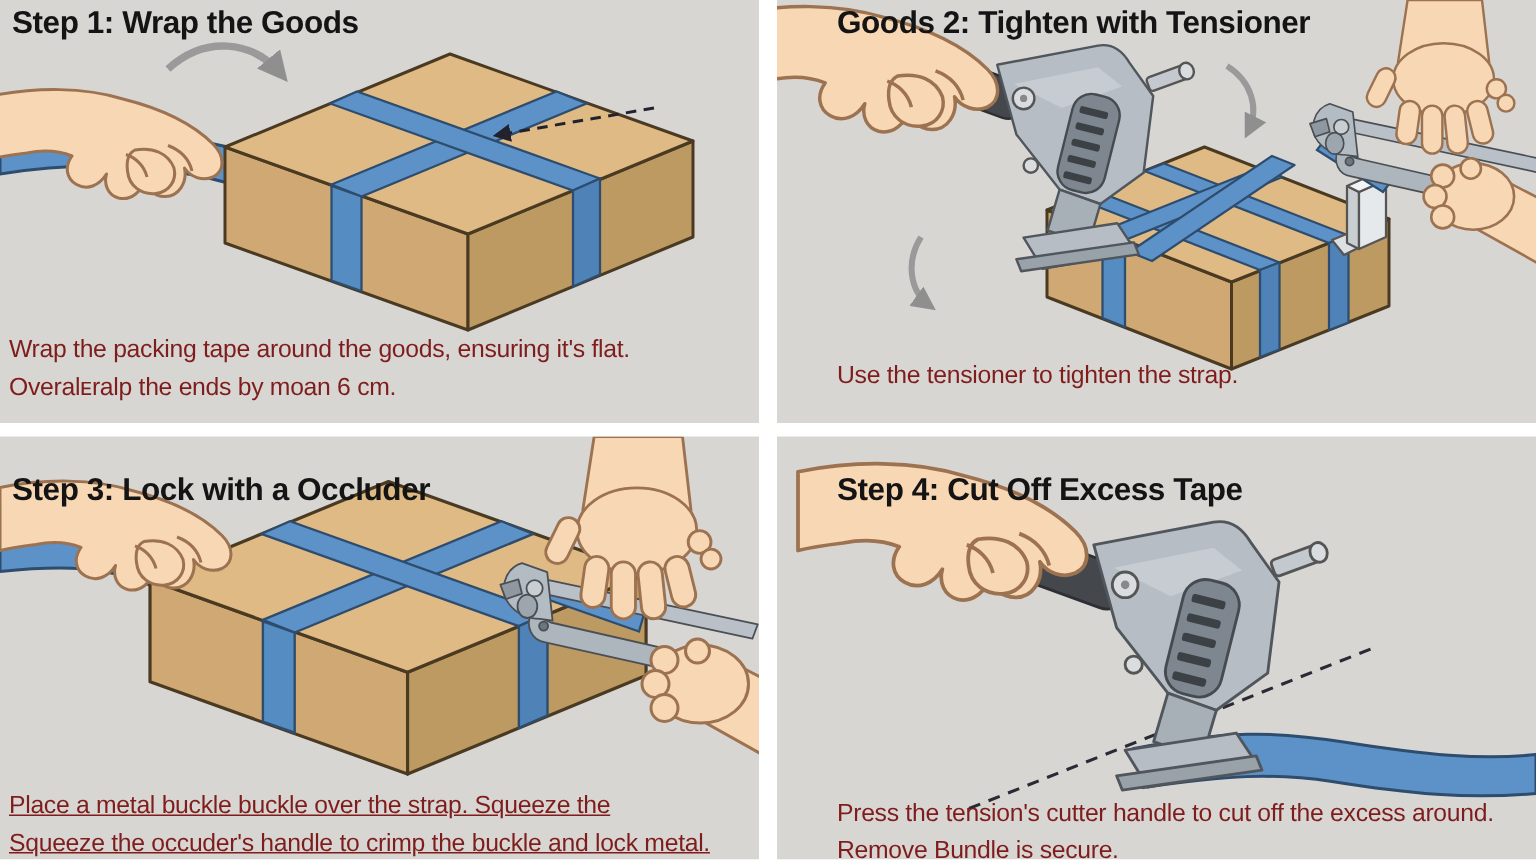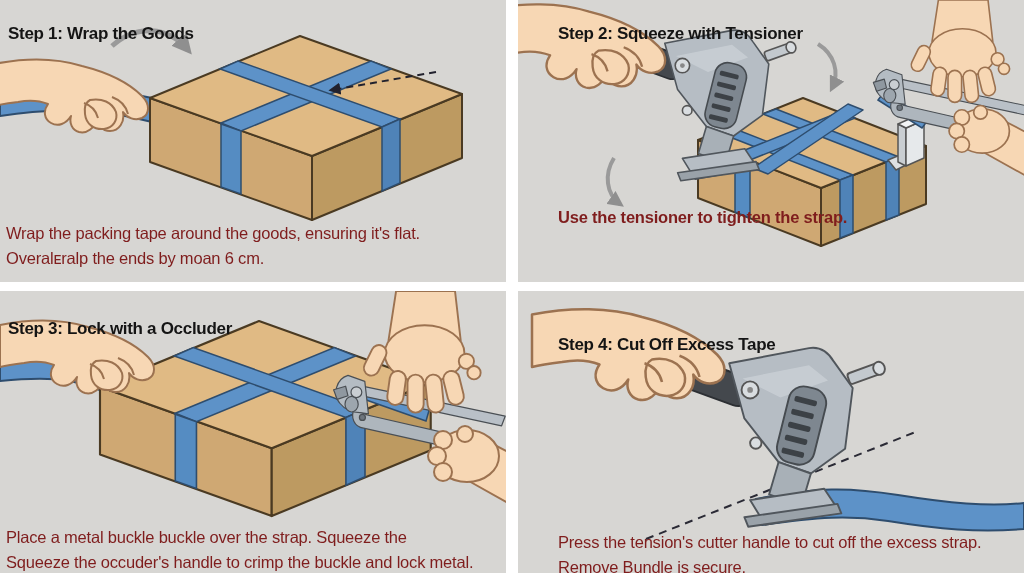--- a/index.html
+++ b/index.html
@@ -9,37 +9,36 @@
     grid-template-columns:506px 506px;
     grid-template-rows:282px 282px;
     column-gap:12px; row-gap:9px;
     width:1024px; height:573px; background:#ffffff;
   }
   .panel { position:relative; background:#d7d6d3; overflow:hidden; }
   .illu { position:absolute; left:0; top:0; }
   .title {
     position:absolute;
     font-family:"Liberation Sans","DejaVu Sans",sans-serif;
-    font-weight:bold; font-size:17px; color:#141414; letter-spacing:-0.3px;
+    font-weight:bold; font-size:21px; color:#141414; letter-spacing:-0.3px;
     white-space:nowrap;
-    margin-top:20px;
   }
   .caption {
     position:absolute;
     font-family:"Liberation Sans","DejaVu Sans",sans-serif;
     font-size:16.5px; line-height:1.5; color:#7f1d1d; letter-spacing:-0.2px;
     white-space:nowrap;
   }
   .p1 .title { left:8px;  top:4px; }
   .p2 .title { left:40px; top:4px; }
-  .p3 .title { left:8px;  top:8px;text-align:center; }
+  .p3 .title { left:8px;  top:24px;text-align:center; }
   .p4 .title { left:40px; top:24px; }
   .p1 .caption { left:6px;  top:221px; }
-  .p2 .caption { left:40px; top:205px;font-weight:bold; }
-  .p3 .caption { left:6px;  top:234px; }
+  .p2 .caption { left:40px; top:238px; }
+  .p3 .caption { left:6px;  top:234px;text-decoration:underline; }
   .p4 .caption { left:40px; top:239px; }
 </style>
 </head>
 <body>
 
 <svg width="0" height="0" style="position:absolute" aria-hidden="true">
   <defs>
     <marker id="arrG" viewBox="0 0 10 10" refX="7" refY="5" markerWidth="4" markerHeight="4" orient="auto-start-reverse">
       <path d="M0,0 L10,5 L0,10 Z" fill="#8f8f8f"></path>
     </marker>
@@ -170,21 +169,21 @@
       <use href="#handPull" transform="translate(-30,-16) scale(1.15)"></use>
 
       <polygon points="360,100 404,128 410,120 366,92" fill="#5d92c8" stroke="#2e4d6e" stroke-width="1.5"></polygon>
       <use href="#crimper" transform="translate(352,56) scale(0.55)"></use>
       <use href="#handTop" transform="translate(390,0) scale(0.8)"></use>
       <use href="#handRight" transform="translate(420,80) scale(0.85)"></use>
 
       <path d="M300,44 C316,54 322,72 314,88" fill="none" stroke="#9a9a9a" stroke-width="4" marker-end="url(#arrG)"></path>
       <path d="M96,158 C86,174 88,194 102,204" fill="none" stroke="#9a9a9a" stroke-width="4" marker-end="url(#arrG)"></path>
     </svg>
-    <div class="title">Step 2: Squeeze with Tensioner</div>
+    <div class="title">Goods 2: Tighten with Tensioner</div>
     <div class="caption">
       <div>Use the tensioner to tighten the strap.</div>
     </div>
   </div>
 
   <div class="panel p3">
     <svg class="illu" width="506" height="282" viewBox="0 0 506 282">
       <path d="M0,68 C40,62 72,64 102,78 L102,100 C72,86 40,86 0,90 Z" fill="#5d92c8" stroke="#2e4d6e" stroke-width="2"></path>
       <use href="#boxStrapped" transform="translate(100,30) scale(1.06)"></use>
       <use href="#handPull" transform="translate(0,12)"></use>
@@ -203,18 +202,18 @@
   <div class="panel p4">
     <svg class="illu" width="506" height="282" viewBox="0 0 506 282">
       <line x1="128" y1="248" x2="400" y2="140" stroke="#2a2a35" stroke-width="2" stroke-dasharray="8,6"></line>
       <path d="M238,208 C300,196 330,196 380,204 C430,212 470,216 506,212 L506,238
                C460,242 420,238 370,230 C330,224 300,226 244,234 Z" fill="#5d92c8" stroke="#2e4d6e" stroke-width="2"></path>
       <use href="#tensioner" transform="translate(120,40) scale(0.95)"></use>
       <use href="#handPull" transform="translate(14,-4) scale(1.25)"></use>
     </svg>
     <div class="title">Step 4: Cut Off Excess Tape</div>
     <div class="caption">
-      <div>Press the tension's cutter handle to cut off the excess strap.</div>
+      <div>Press the tension's cutter handle to cut off the excess around.</div>
       <div>Remove Bundle is secure.</div>
     </div>
   </div>
 
 </div>
 
 </body></html>

